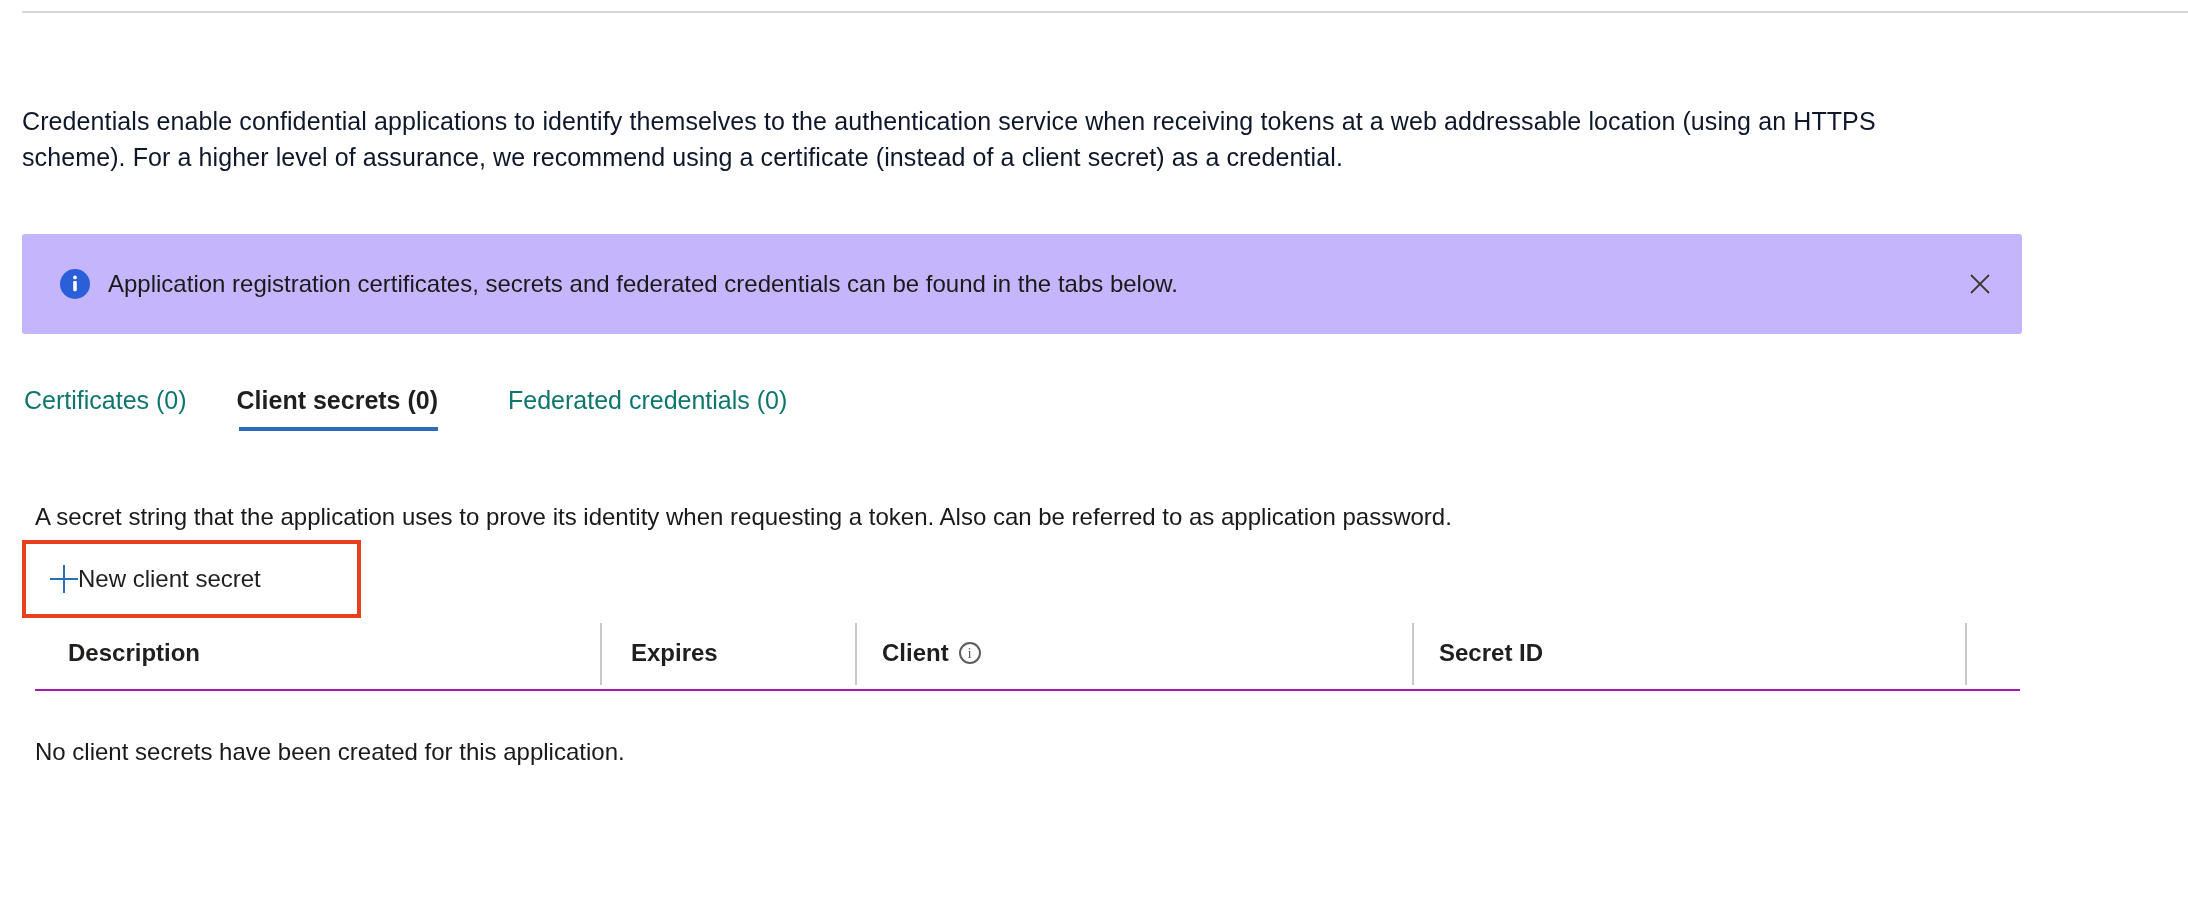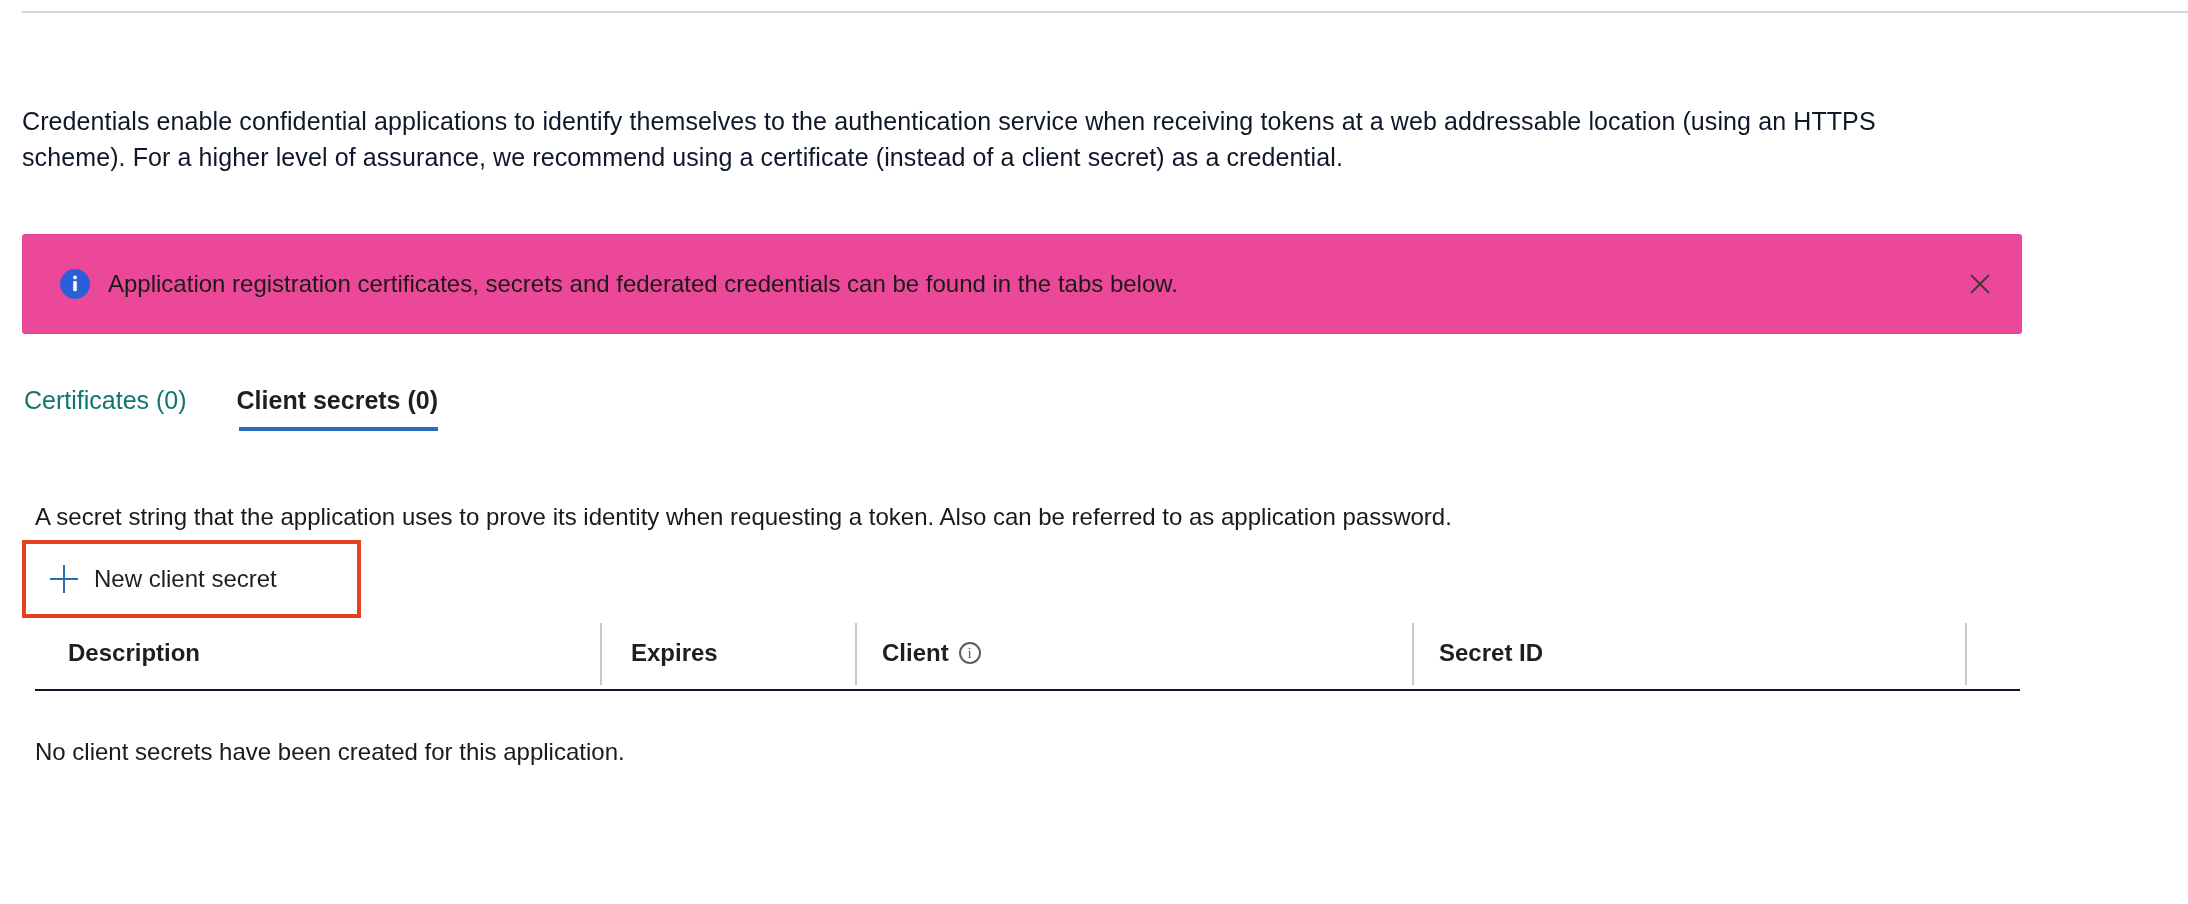--- a/index.html
+++ b/index.html
@@ -39,21 +39,21 @@
     letter-spacing: 0.1px;
   }
 
   
   .banner {
     position: absolute;
     left: 22px;
     top: 234px;
     width: 2000px;
     height: 100px;
-    background: #ec4899;
+    background: #c4b5fd;
     border-radius: 3px;
   }
   .banner-icon {
     position: absolute;
     left: 38px;
     top: 50%;
     transform: translateY(-50%);
     width: 30px;
     height: 30px;
     border-radius: 50%;
@@ -148,21 +148,20 @@
     border: 4px solid #e8401f;
     background: #ffffff;
   }
   .new-secret-btn {
     position: absolute;
     left: 16px;
     top: 50%;
     transform: translateY(-50%);
     display: flex;
     align-items: center;
-    gap: 16px;
     background: none;
     border: none;
     padding: 6px 8px;
     cursor: pointer;
     font-family: inherit;
   }
   .plus-icon {
     width: 28px;
     height: 28px;
     position: relative;
@@ -190,21 +189,21 @@
   
   .table {
     position: absolute;
     left: 35px;
     top: 617px;
     width: 1985px;
   }
   .thead {
     position: relative;
     height: 74px;
-    border-bottom: 2px solid #0f172a;
+    border-bottom: 2px solid #a21caf;
     text-align: right;
   }
   .th {
     position: absolute;
     top: 50%;
     transform: translateY(-50%);
     font-size: 24px;
     font-weight: bold;
     color: #201f1e;
     display: flex;
@@ -274,20 +273,21 @@
     <svg width="22" height="22" viewBox="0 0 22 22" aria-hidden="true">
       <line x1="2" y1="2" x2="20" y2="20" stroke="#3b3a39" stroke-width="1.8"></line>
       <line x1="20" y1="2" x2="2" y2="20" stroke="#3b3a39" stroke-width="1.8"></line>
     </svg>
   </button>
 </div>
 
 <div class="tabs">
   <button class="tab">Certificates (0)</button>
   <button class="tab active">Client secrets (0)</button>
+  <button class="tab tab-pad">Federated credentials (0)</button>
 </div>
 
 <p class="tab-desc">A secret string that the application uses to prove its identity when requesting a token. Also can be referred to as application password.</p>
 
 <div class="cmdbar">
   <button class="new-secret-btn">
     <span class="plus-icon"></span>
     <span class="new-secret-label">New client secret</span>
   </button>
 </div>

